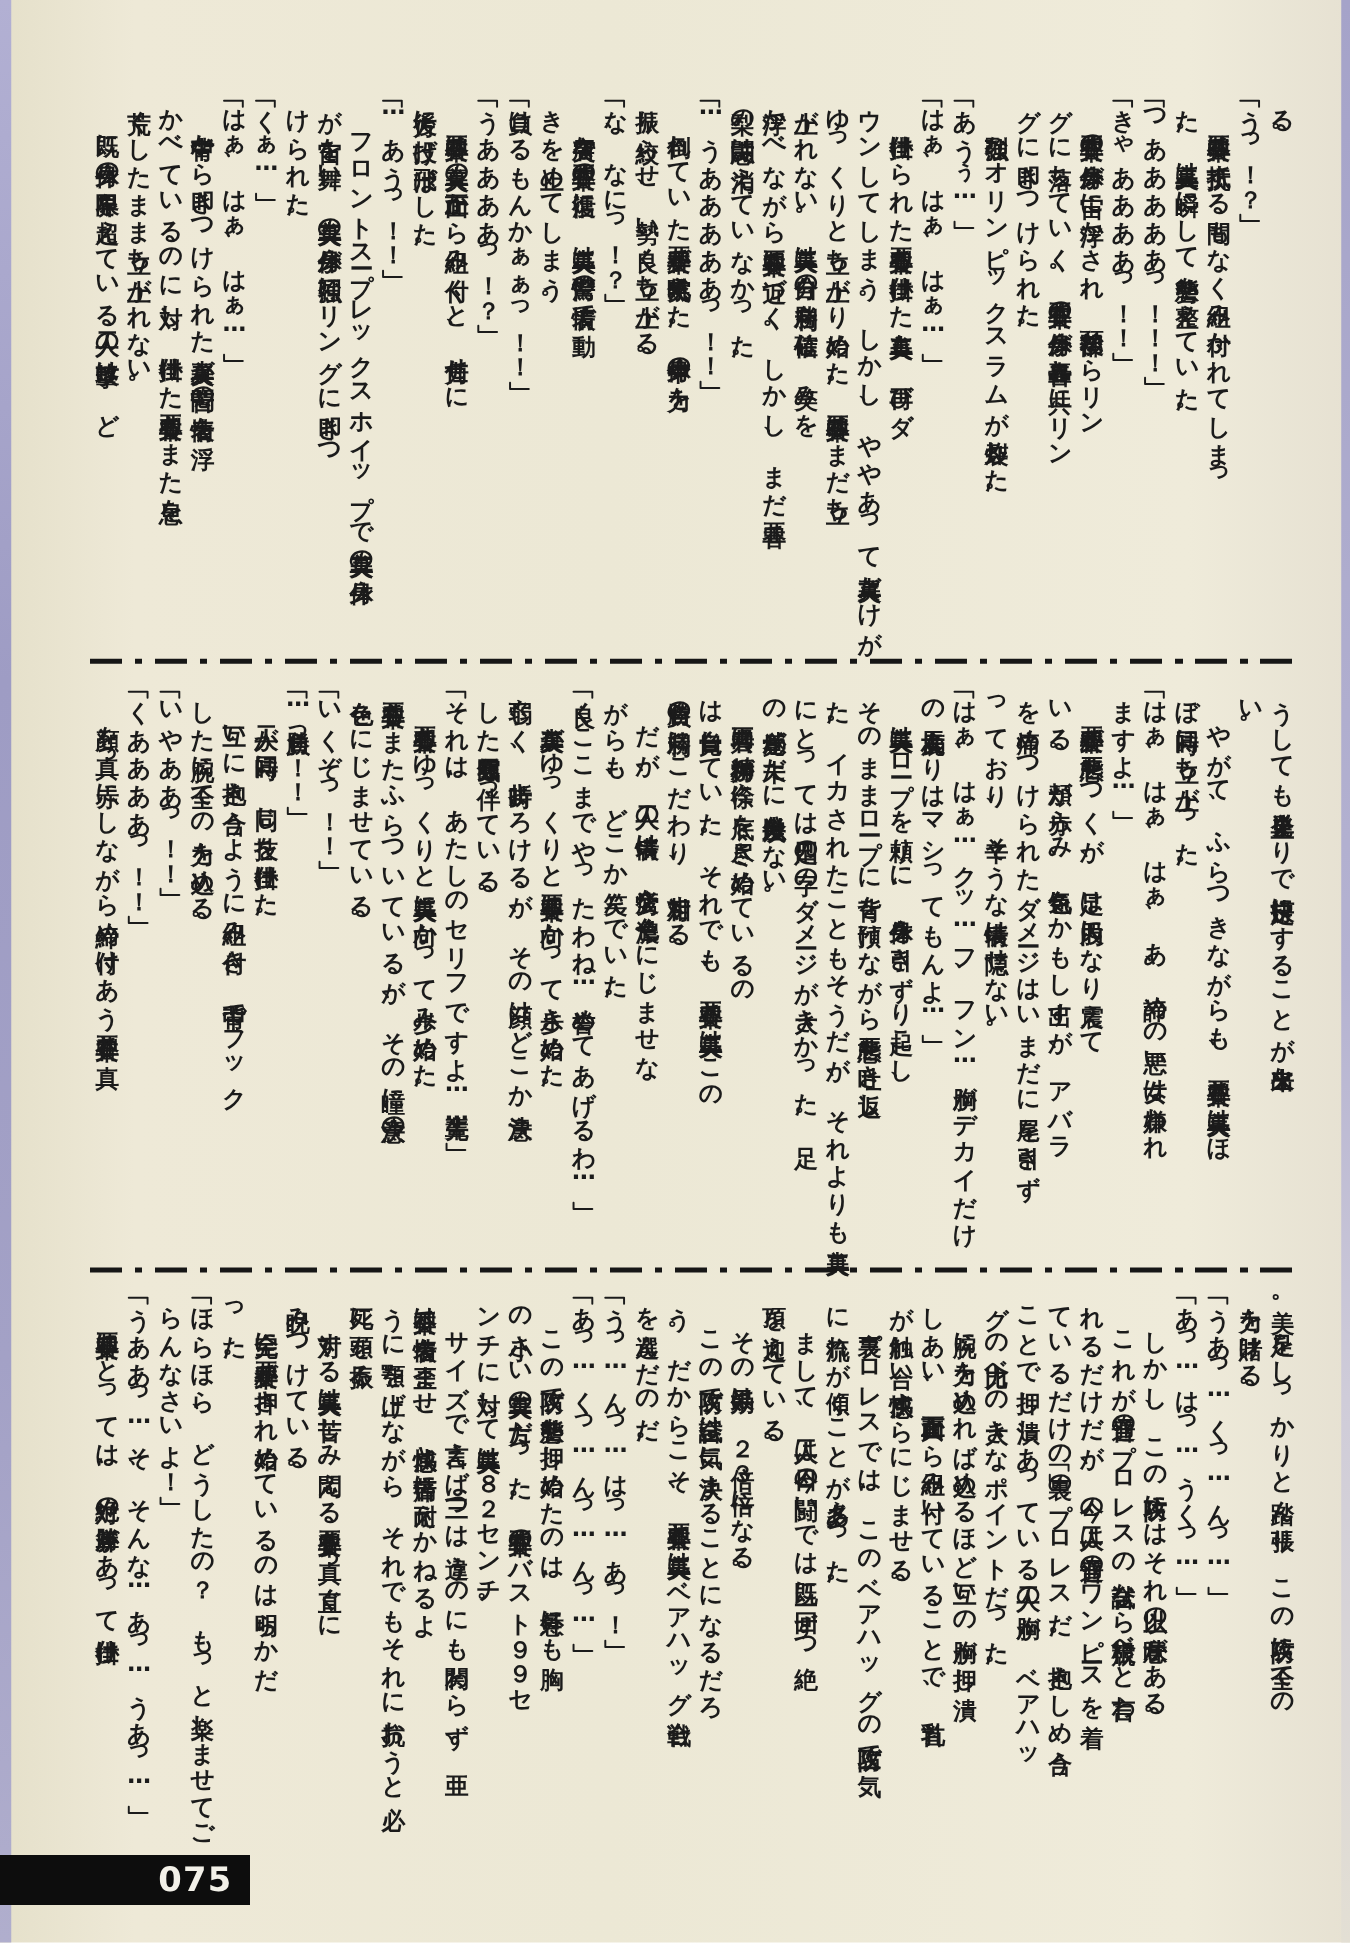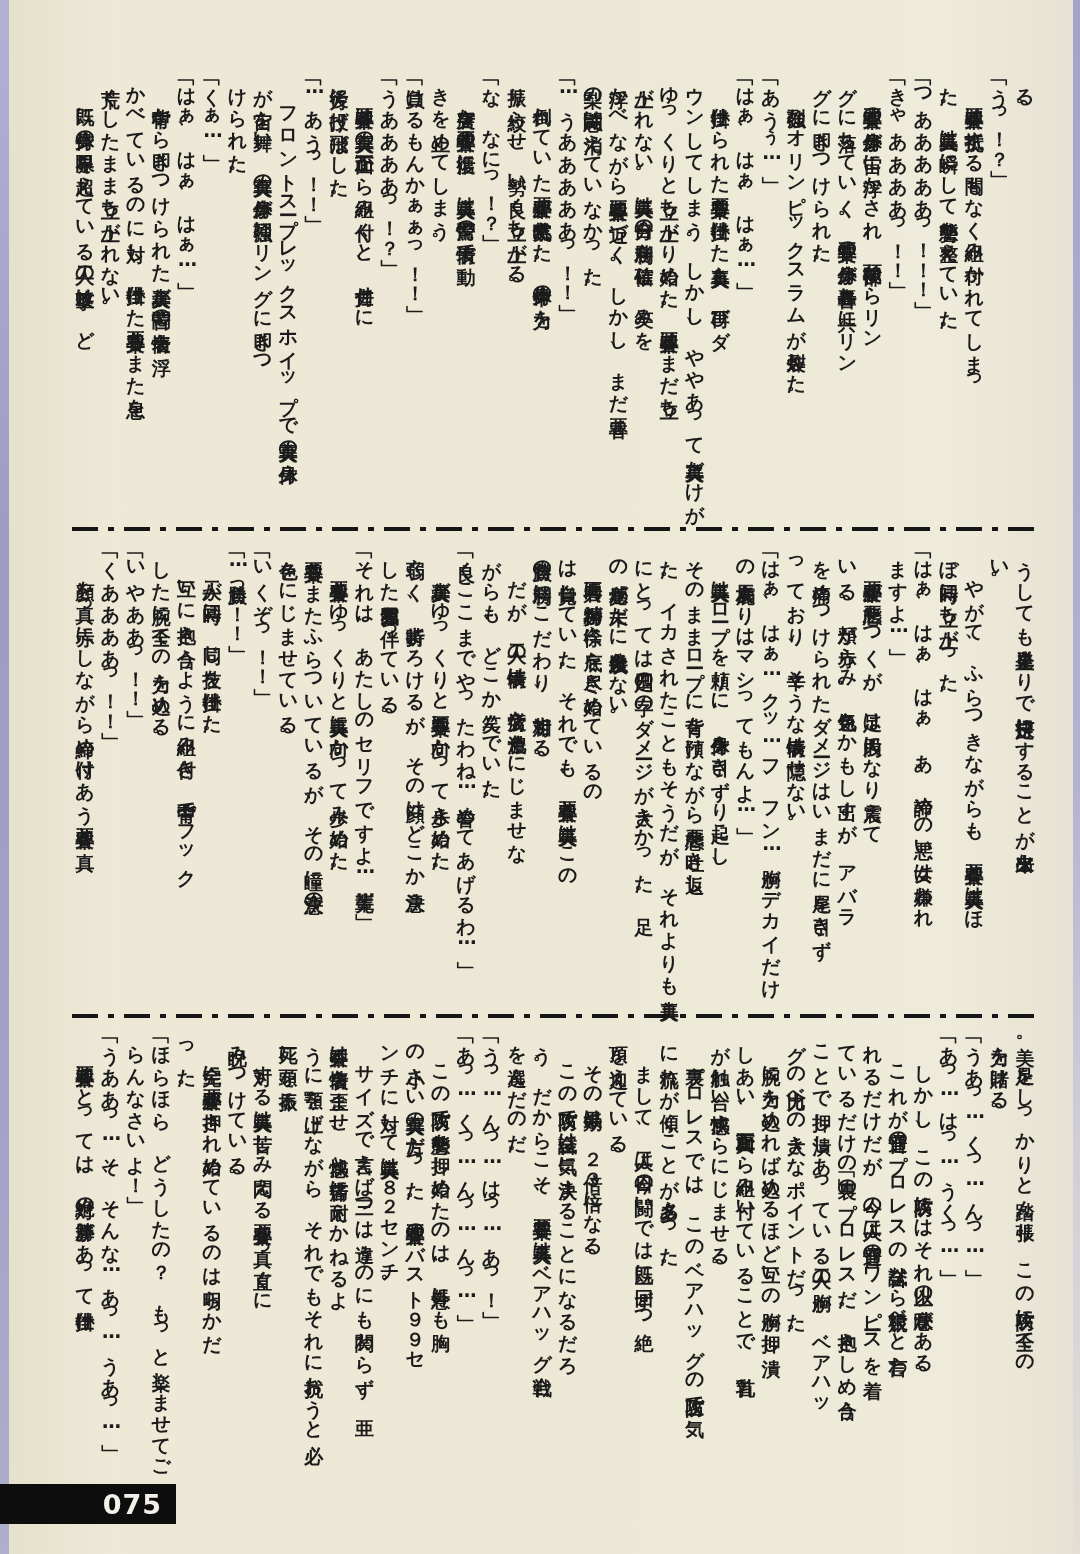--- a/index.html
+++ b/index.html
@@ -36,21 +36,21 @@
     writing-mode:vertical-rl;-webkit-writing-mode:vertical-rl;
     text-orientation:upright;-webkit-text-orientation:upright;
     font-size:19px;line-height:25.4px;letter-spacing:0.5px;
     font-weight:600;color:var(--ink);
   }
   #band-top{top:74px;height:452px;}
   #band-middle{top:547px;height:458px;}
   #band-bottom{top:1032px;height:452px;}
   .col{margin:0;padding:0;}
   .page-bar{
-    position:absolute;left:0;top:1484px;width:176px;height:40px;
+    position:absolute;left:0;top:1484px;width:200px;height:40px;
     background:var(--bar);
     display:flex;align-items:center;justify-content:flex-end;
     padding-right:14px;box-sizing:border-box;
   }
   .page-num{
     color:var(--barText);font-size:27px;font-weight:bold;letter-spacing:1px;
     font-family:"DejaVu Sans",sans-serif;
   }
 </style>
 </head>

